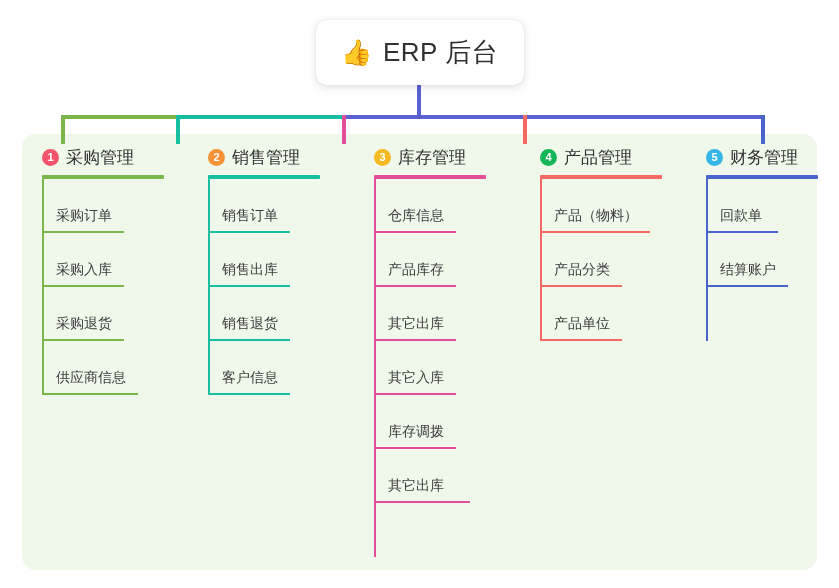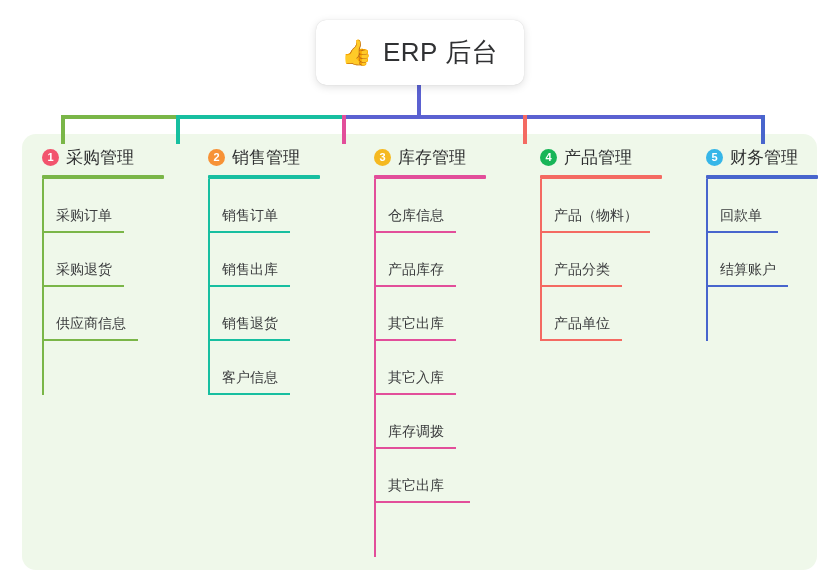--- a/index.html
+++ b/index.html
@@ -174,20 +174,24 @@
           <span class="col-title">采购管理</span>
         </div>
         <div class="col-rule" style="background: rgb(122, 182, 72); width: 122px; margin-left: 14px;"></div>
         <div style="position: relative;">
           <div class="spine" style="background: rgb(122, 182, 72); top: 0px; height: 216px;"></div>
           <div class="leaf">
             <div class="leaf-label">采购订单</div>
             <div class="leaf-rule" style="background: rgb(122, 182, 72); width: 82px;"></div>
           </div>
           <div class="leaf">
+            <div class="leaf-label">采购入库</div>
+            <div class="leaf-rule" style="background: rgb(122, 182, 72); width: 82px;"></div>
+          </div>
+          <div class="leaf">
             <div class="leaf-label">采购退货</div>
             <div class="leaf-rule" style="background: rgb(122, 182, 72); width: 82px;"></div>
           </div>
           <div class="leaf">
             <div class="leaf-label">供应商信息</div>
             <div class="leaf-rule" style="background: rgb(122, 182, 72); width: 96px;"></div>
           </div>
         </div>
       </div>
       <div class="drop" style="left: 176px; background: rgb(23, 191, 160);"></div>

